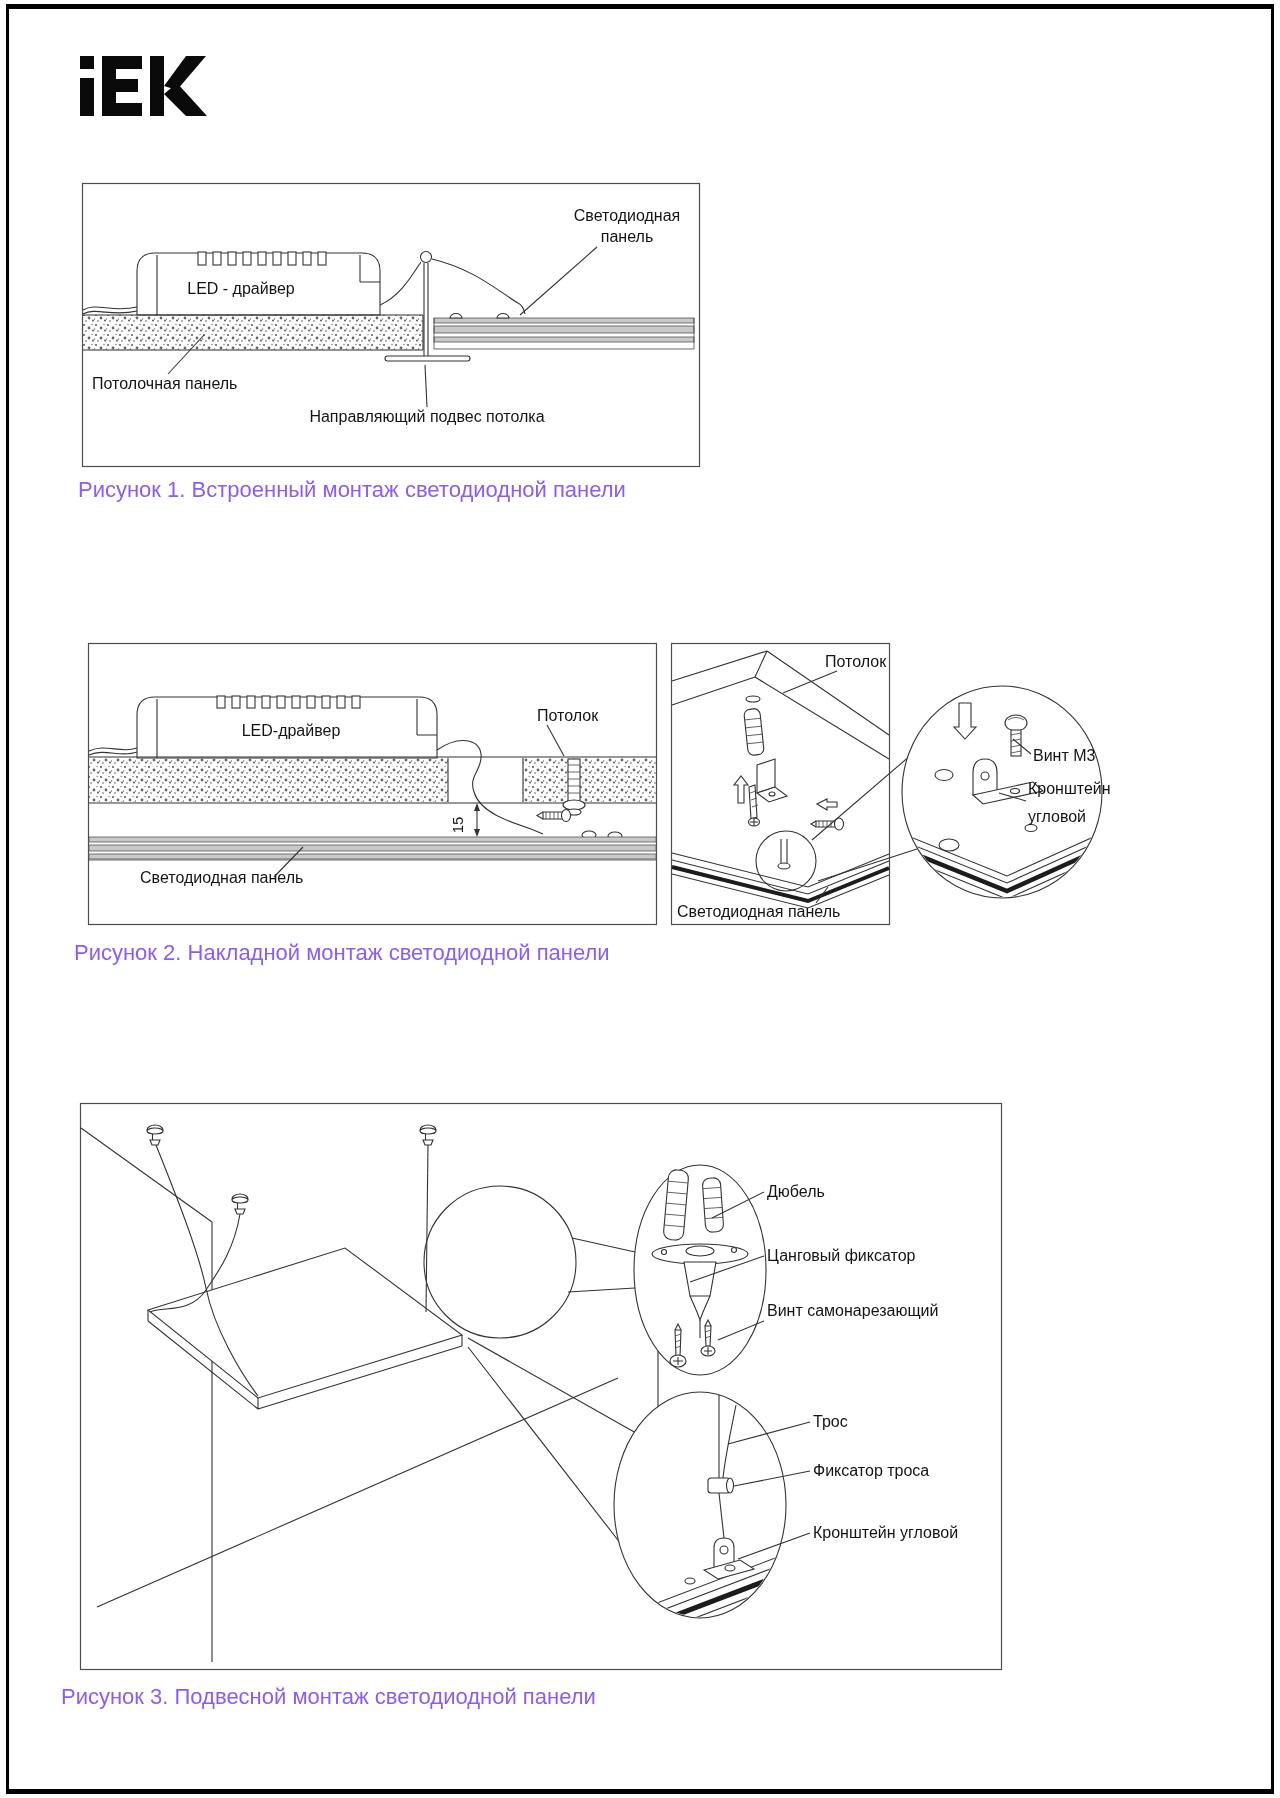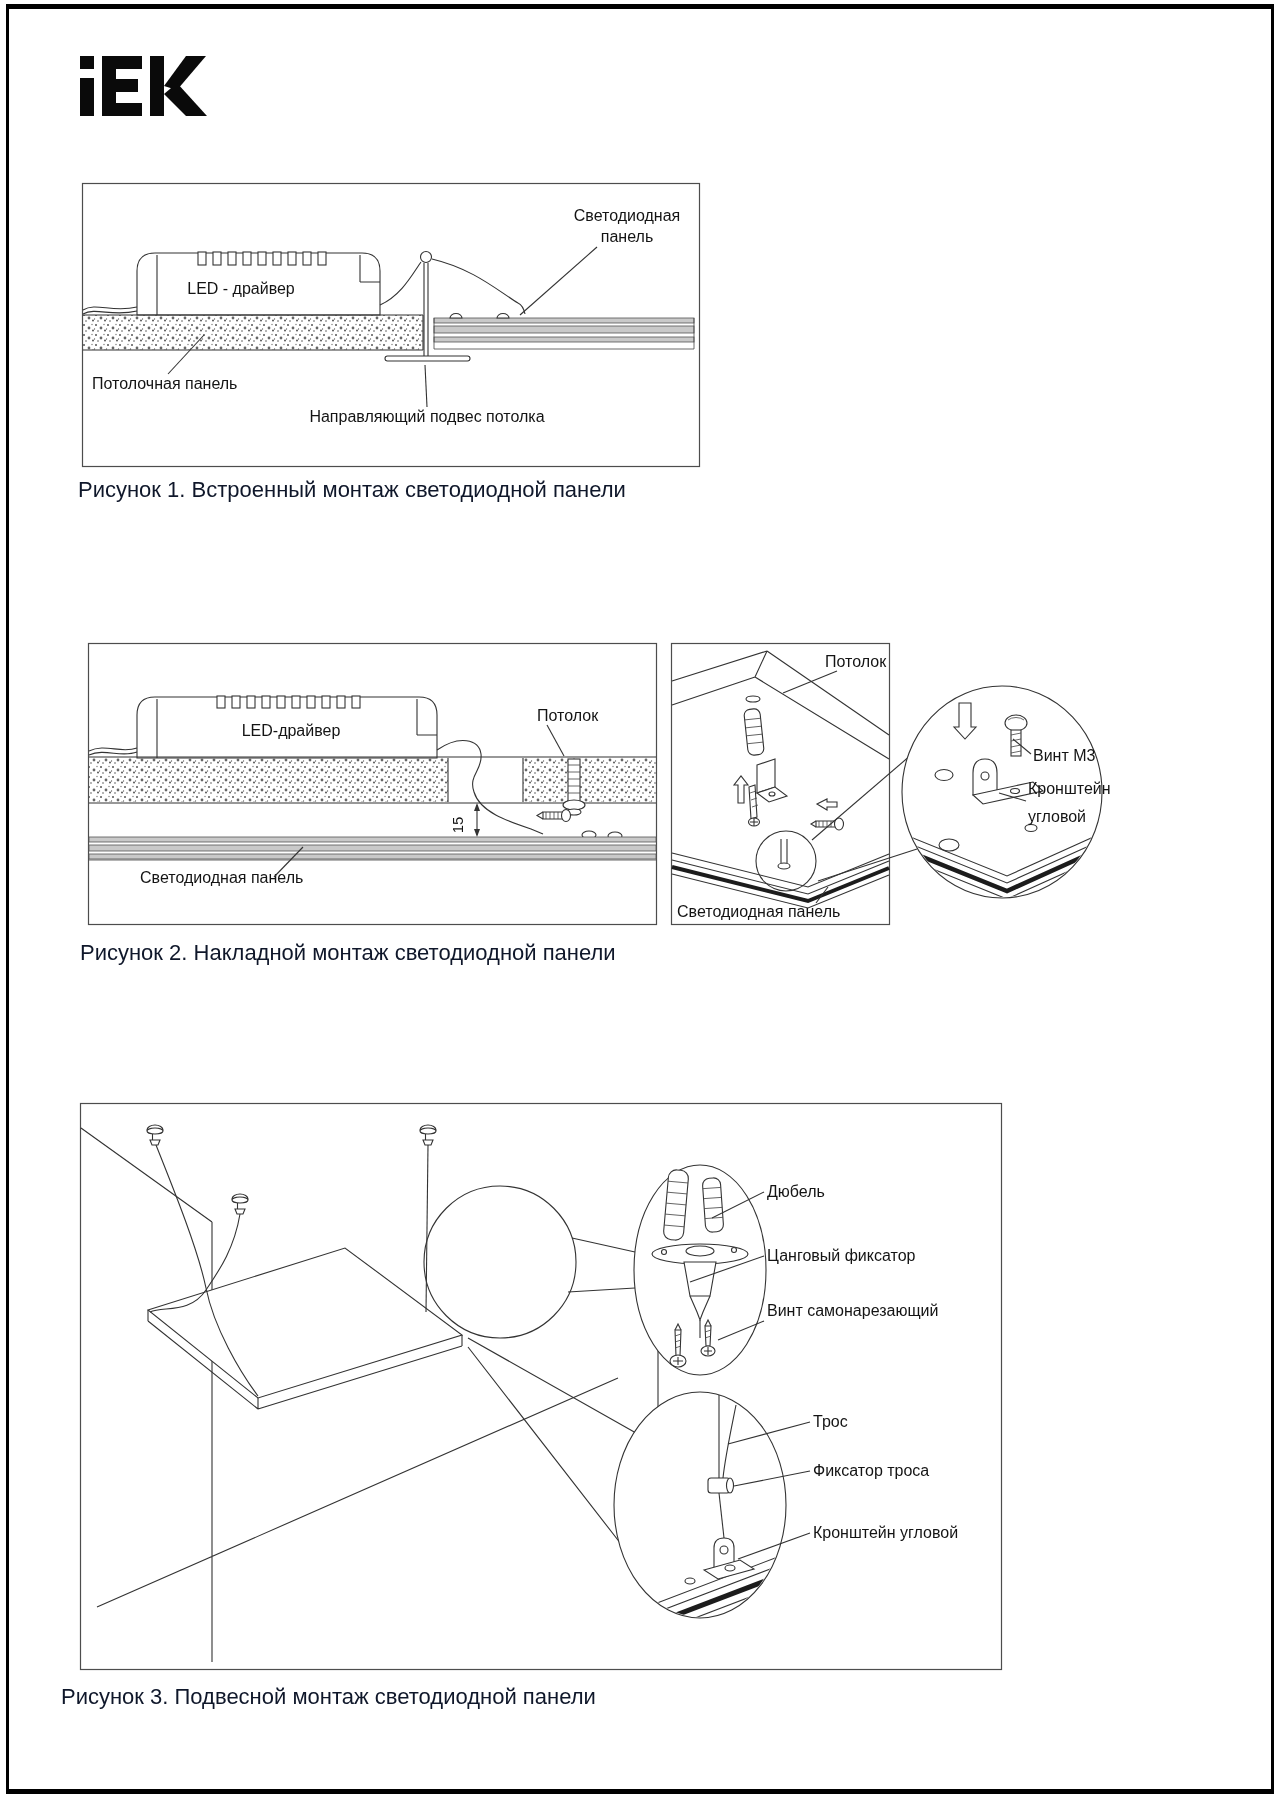--- a/index.html
+++ b/index.html
@@ -1,20 +1,20 @@
 <!DOCTYPE html>
 <html><head>
 <meta charset="utf-8">
 <style>
   html,body{margin:0;padding:0;background:#ffffff;}
   .page{position:relative;width:1280px;height:1798px;background:#fff;overflow:hidden;
         font-family:"Liberation Sans",sans-serif;}
   .frame{position:absolute;left:6px;top:4px;right:6px;bottom:4px;
          border:3px solid #000;border-top-width:5px;border-bottom-width:5px;}
-  .caption{position:absolute;font-size:22px;color:#0f172a;white-space:nowrap;}
+  .caption{position:absolute;font-size:22px;color:#8b5cf6;white-space:nowrap;}
   svg.fig{position:absolute;overflow:visible;}
   svg text{font-family:"Liberation Sans",sans-serif;fill:#141414;}
   .lbl{font-size:16px;}
   .dim{font-size:15px;}
   .ln{stroke:#333;stroke-width:1.1;fill:none;}
   .thin{stroke:#444;stroke-width:0.8;fill:none;}
   .fw{fill:#fff;stroke:#333;stroke-width:1.1;}
   .gray{fill:#c9c9c9;stroke:#555;stroke-width:0.8;}
   .box{fill:#fff;stroke:#4d4d4d;stroke-width:1.2;}
   .dark{stroke:#1c1c1c;fill:none;}
@@ -256,21 +256,21 @@
         <ellipse class="fw" cx="874" cy="210" rx="10" ry="6"></ellipse>
         <ellipse class="fw" cx="956" cy="193" rx="6" ry="3.5"></ellipse>
       </g>
       <text class="lbl" x="958" y="126">Винт М3</text>
       <path class="ln" d="M956,119 L938,104"></path>
       <text class="lbl" x="953" y="159">Кронштейн</text>
       <text class="lbl" x="953" y="187">угловой</text>
       <path class="ln" d="M951,166 L924,158"></path>
     </g>
   </svg>
-  <div class="caption" style="left:80px;top:940px">Рисунок 2. Накладной монтаж светодиодной панели</div>
+  <div class="caption" style="left:74px;top:940px">Рисунок 2. Накладной монтаж светодиодной панели</div>
 
   <svg class="fig" style="left:78px;top:1100px" width="927" height="575" viewBox="0 0 927 575">
     <defs>
       <clipPath id="cEll3">
           <ellipse cx="622" cy="405" rx="85" ry="112"></ellipse>
         </clipPath>
     </defs>
     <rect class="box" x="2.5" y="3.5" width="921" height="566"></rect>
     <g class="ln">
       <path d="M3,28 L134,122 M134,122 V562 M19,507 L540,278"></path>

